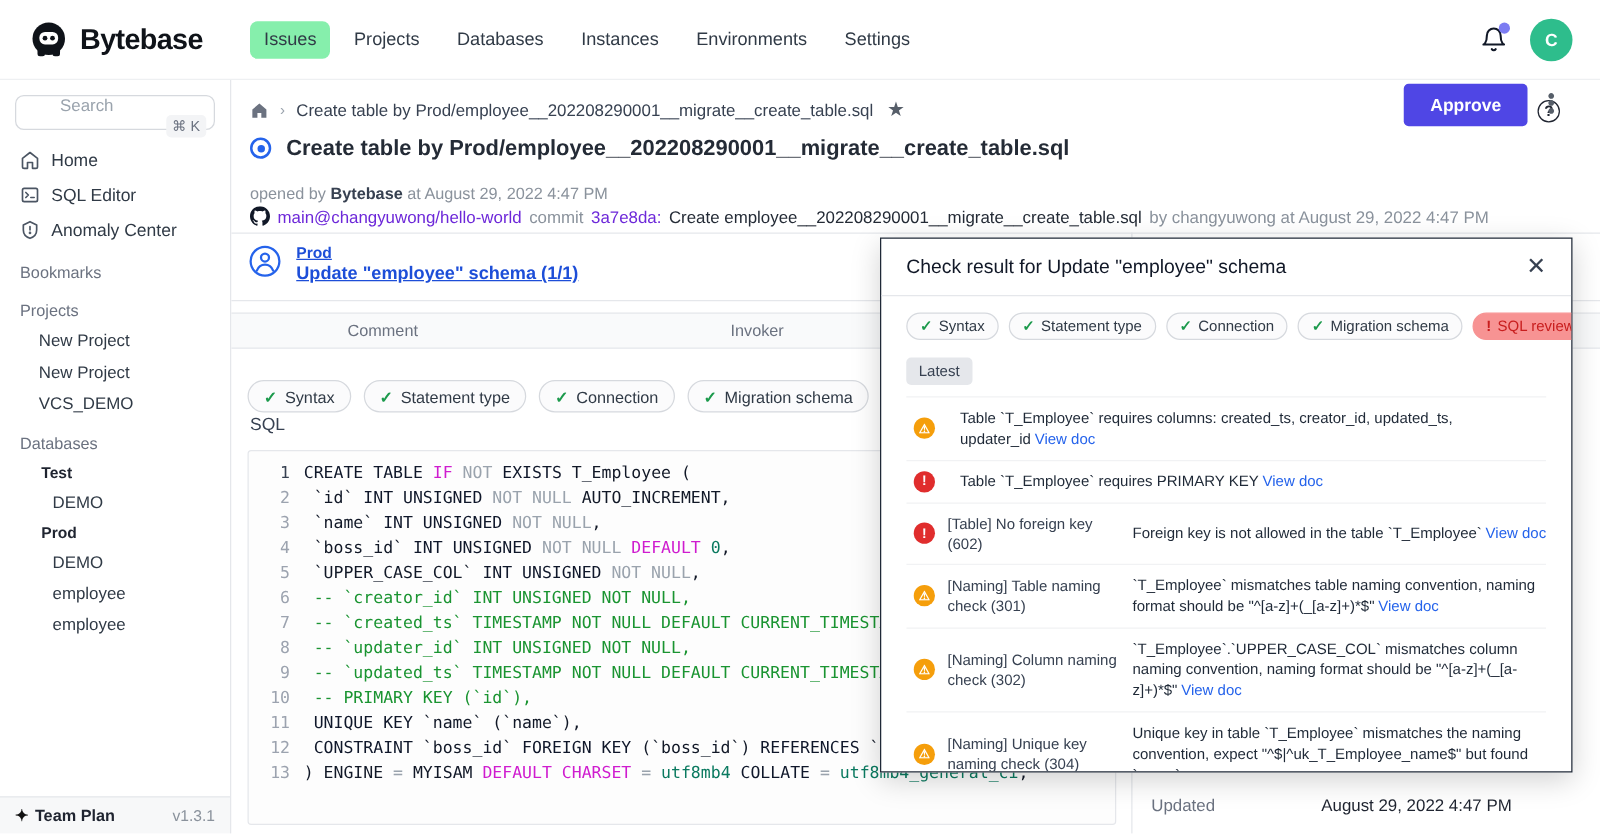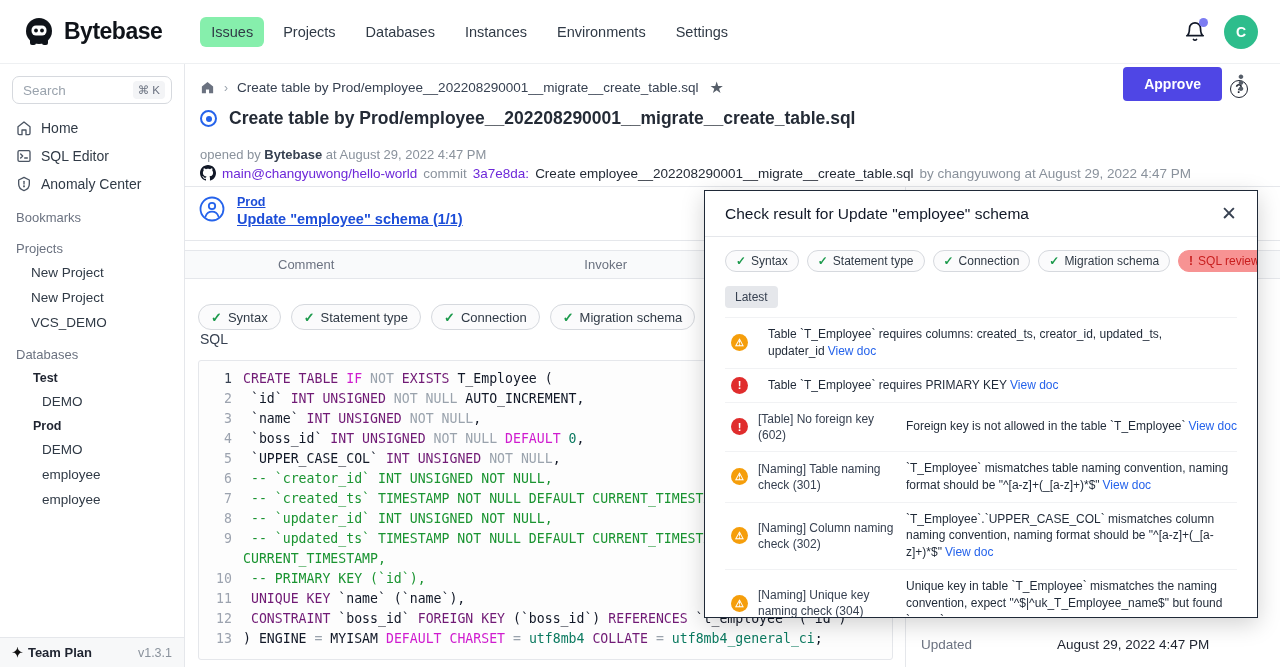--- a/index.html
+++ b/index.html
@@ -14,21 +14,21 @@
   .nav-items { display:flex; align-items:center; gap:8px; margin-left:38px; }
   .nav-item { font-size:14.5px; color:#303A46; padding:7px 11px; border-radius:6px; text-decoration:none; cursor:pointer;}
   .nav-item.active { background:#86efac; }
   .topnav-right { margin-left:auto; display:flex; align-items:center; gap:18px; }
   .bell { position:relative; width:22px; height:22px; }
   .bell-dot { position:absolute; right:-2px; top:-3px; width:9px; height:9px; border-radius:50%; background:#7C7CF2; }
   .avatar { width:34px; height:34px; border-radius:50%; background:#2EBD8C; color:#fff; font-size:14px; font-weight:700; display:flex; align-items:center; justify-content:center; }
 
   
   .sidebar { position:absolute; left:0; top:64px; width:185px; bottom:0; border-right:1px solid #E5E7EB; background:#fff; z-index:4;}
-  .searchbox { margin:12px 12px 10px 12px; height:28px; border:1px solid #D6D9DE; border-radius:7px; display:flex; align-items:center; padding:0 6px 0 10px; }
+  .searchbox { margin:12px 12px 10px 12px; height:28px; border:1px solid #D6D9DE; border-radius:7px; display:flex; align-items:center; padding:0 6px 0 10px;flex-direction:column; }
   .searchbox input { border:none; outline:none; width:92px; font-size:13.5px; color:#374151; font-family:"Liberation Sans",sans-serif; background:transparent;}
   .searchbox input::placeholder { color:#9AA3AD; }
   .kbd { margin-left:auto; background:#F3F4F6; border-radius:4px; padding:2px 5px; font-size:11.5px; color:#6B7280; white-space:nowrap;}
   .snav { display:flex; align-items:center; gap:9px; padding:6px 16px; font-size:14px; color:#303A46; cursor:pointer;}
   .snav svg { flex:0 0 auto; }
   .slabel { padding:12px 16px 4px 16px; font-size:13px; color:#6B7280; }
   .sub-item { padding:5px 0 5px 31px; font-size:13.5px; color:#303A46; cursor:pointer;}
   .db-env { padding:5px 0 4px 33px; font-size:12.5px; font-weight:700; color:#1F2430; }
   .db-item { padding:5px 0 5px 42px; font-size:13.5px; color:#303A46; cursor:pointer;}
   .archive { position:absolute; bottom:34px; left:0; right:0; display:flex; align-items:center; gap:9px; padding:8px 16px; font-size:14px; color:#303A46; cursor:pointer;}
@@ -70,21 +70,21 @@
   .pill.fail { background:#F79393; border-color:#F79393; color:#C81E1E; }
   .pill.fail .ic { color:#C81E1E; }
   .pill.sm { height:22px; padding:0 10px; font-size:12px; gap:5px;}
 
   .sql-label { position:absolute; left:15px; top:267px; font-size:14px; color:#374151; }
   .codeblock { position:absolute; left:13px; top:296px; width:695px; height:300px; border:1px solid #E5E7EB; border-radius:3px; background:#FDFDFD; padding:8px 0; overflow:hidden; font-family:"DejaVu Sans Mono", monospace; font-size:13.2px; line-height:20px;}
   .crow { display:flex; white-space:pre; }
   .ln { flex:0 0 44px; text-align:right; padding-right:11px; color:#9CA3AF; user-select:none;}
   .ln.act { color:#374151; }
   .ct { white-space:pre; overflow:hidden; }
-  .tk-k { color:#701a75; }
+  .tk-k { color:#0f172a; }
   .tk-c { color:#CF1CCF; }
   .tk-g { color:#9AA3AD; }
   .tk-m { color:#1A9431; }
   .tk-n { color:#0B7A60; }
   .tk-p { color:#111827; }
 
   .vdiv { position:absolute; left:720px; top:122px; bottom:0; width:1px; background:#E5E7EB;}
   .meta-panel { position:absolute; left:736px; top:536px; width:340px; z-index:1;}
   .meta-row { display:flex; margin-bottom:22px; font-size:13.5px;}
   .meta-row .ml { width:136px; color:#6B7280;}
@@ -308,24 +308,20 @@
   </div>
         <div class="crow">
     <span class="ln">8</span>
     <span class="ct"><span class="tk-m"> -- `updater_id` INT UNSIGNED NOT NULL,</span></span>
   </div>
         <div class="crow">
     <span class="ln">9</span>
     <span class="ct"><span class="tk-m"> -- `updated_ts` TIMESTAMP NOT NULL DEFAULT CURRENT_TIMESTAMP ON UPDATE</span></span>
   </div>
         <div class="crow">
-    <span class="ln"></span>
-    <span class="ct"><span class="tk-m">CURRENT_TIMESTAMP,</span></span>
-  </div>
-        <div class="crow">
     <span class="ln">10</span>
     <span class="ct"><span class="tk-m"> -- PRIMARY KEY (`id`),</span></span>
   </div>
         <div class="crow">
     <span class="ln">11</span>
     <span class="ct"><span class="tk-k"> UNIQUE KEY </span><span class="tk-p">`name` (`name`),</span></span>
   </div>
         <div class="crow">
     <span class="ln">12</span>
     <span class="ct"><span class="tk-k"> CONSTRAINT </span><span class="tk-p">`boss_id` </span><span class="tk-k">FOREIGN KEY </span><span class="tk-p">(`boss_id`) </span><span class="tk-k">REFERENCES </span><span class="tk-p">`t_employee` (`id`)</span></span>

